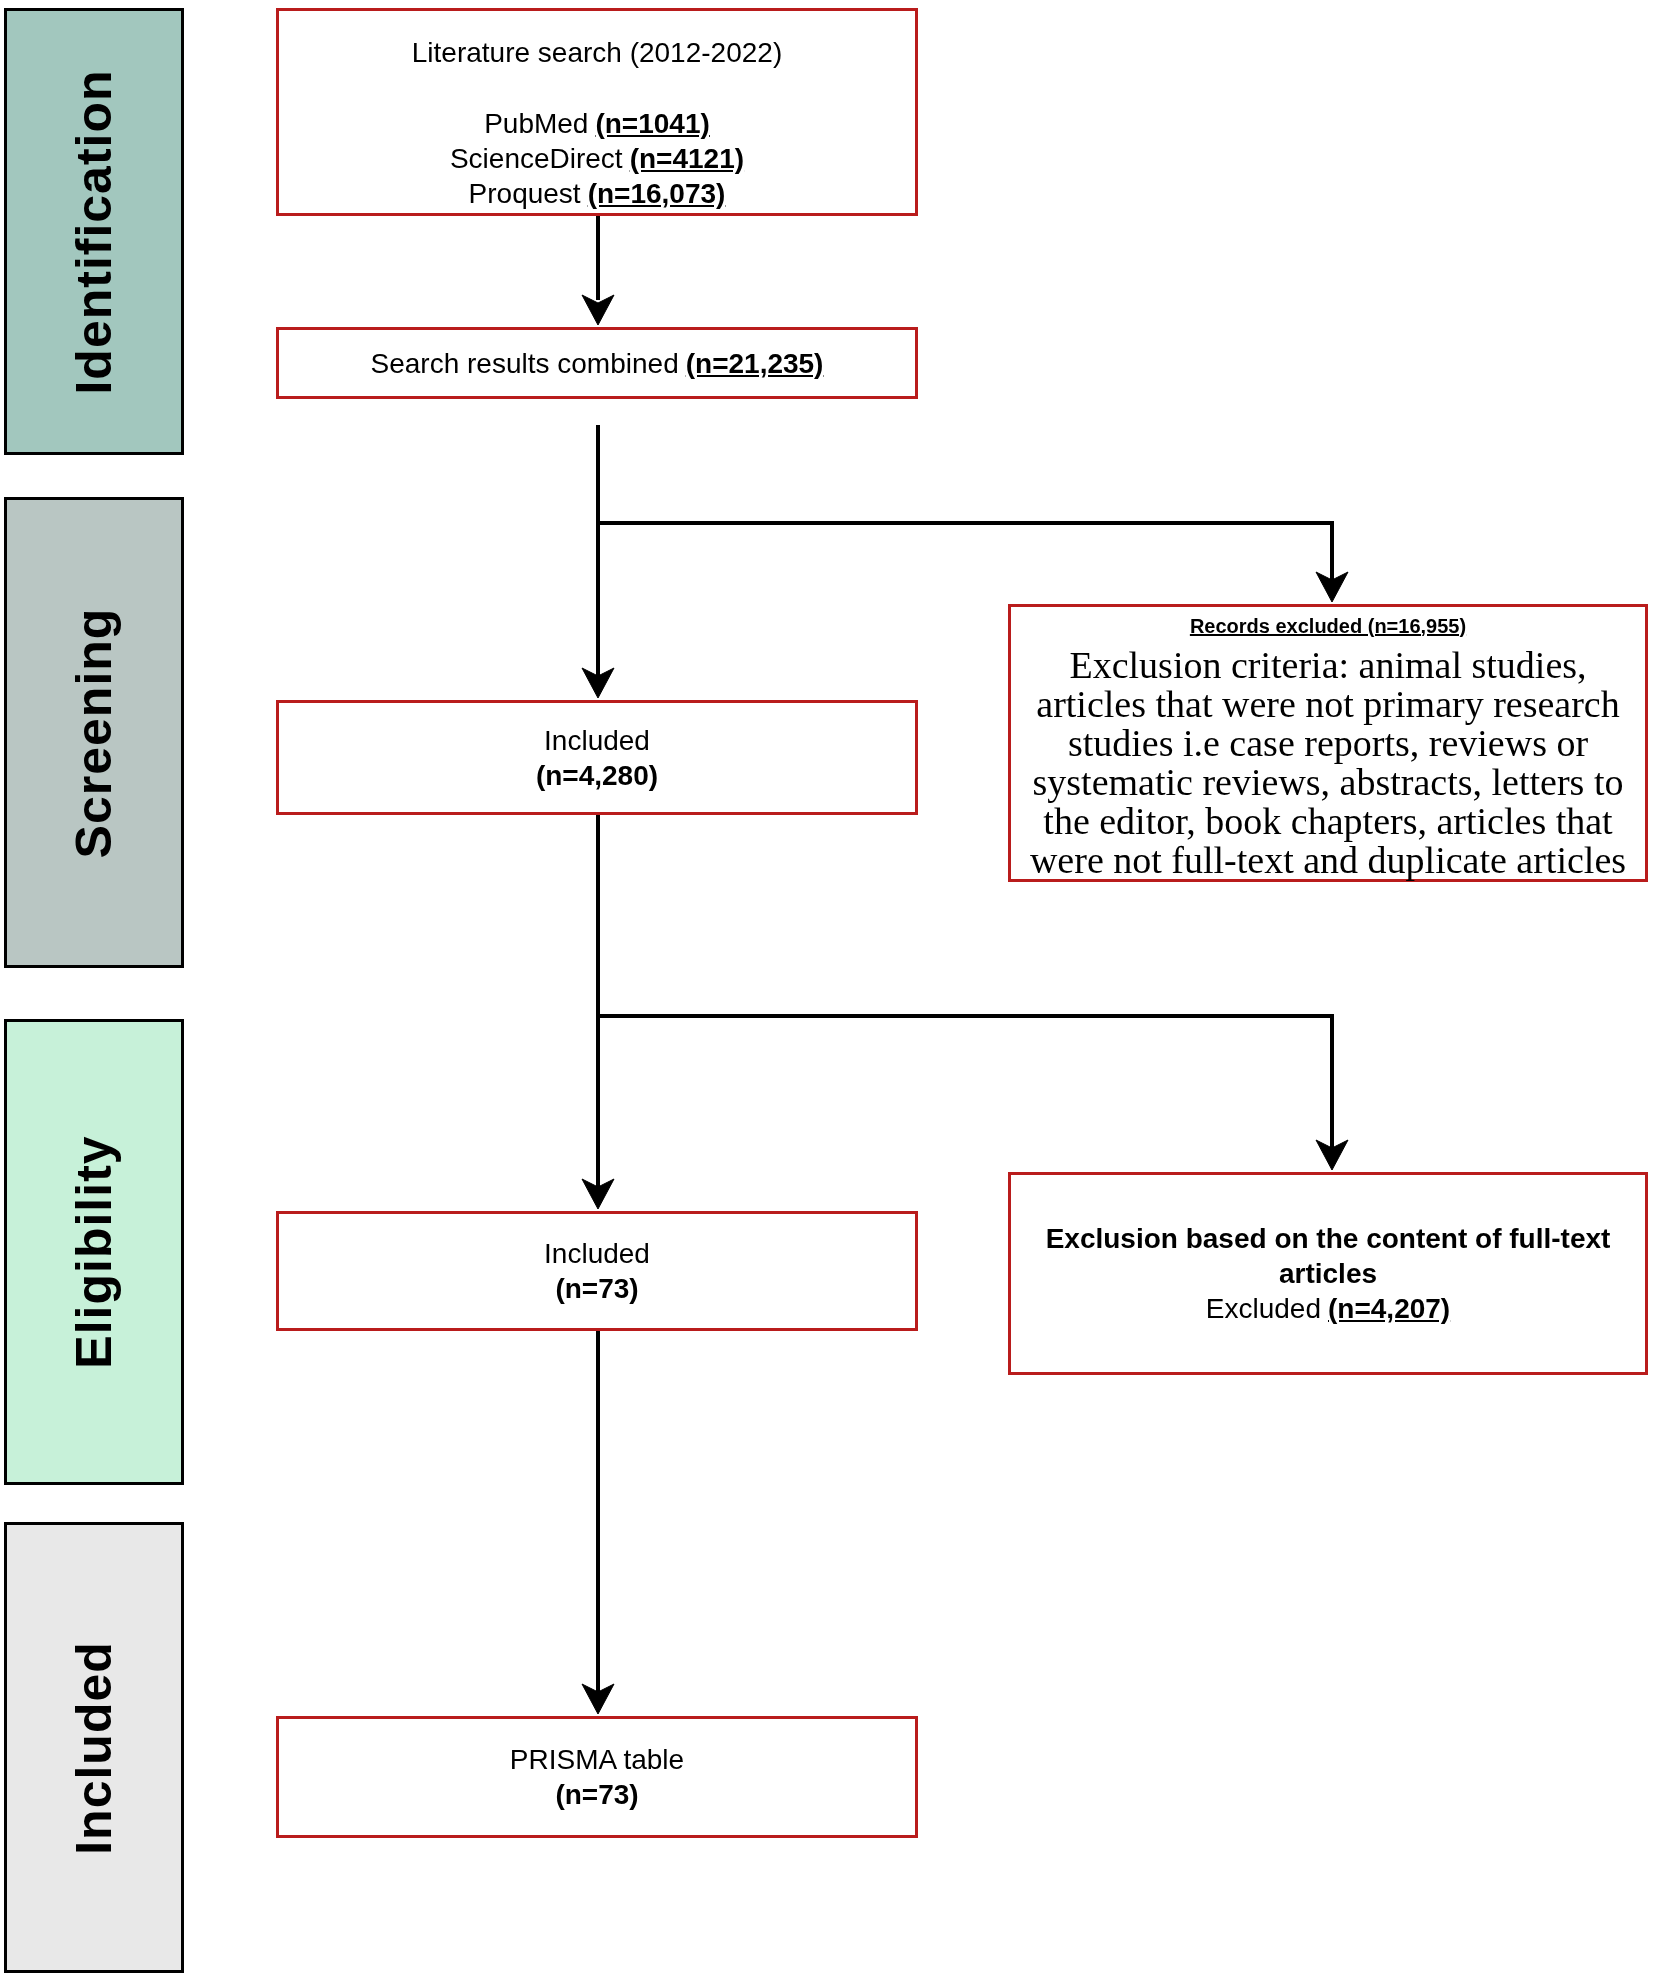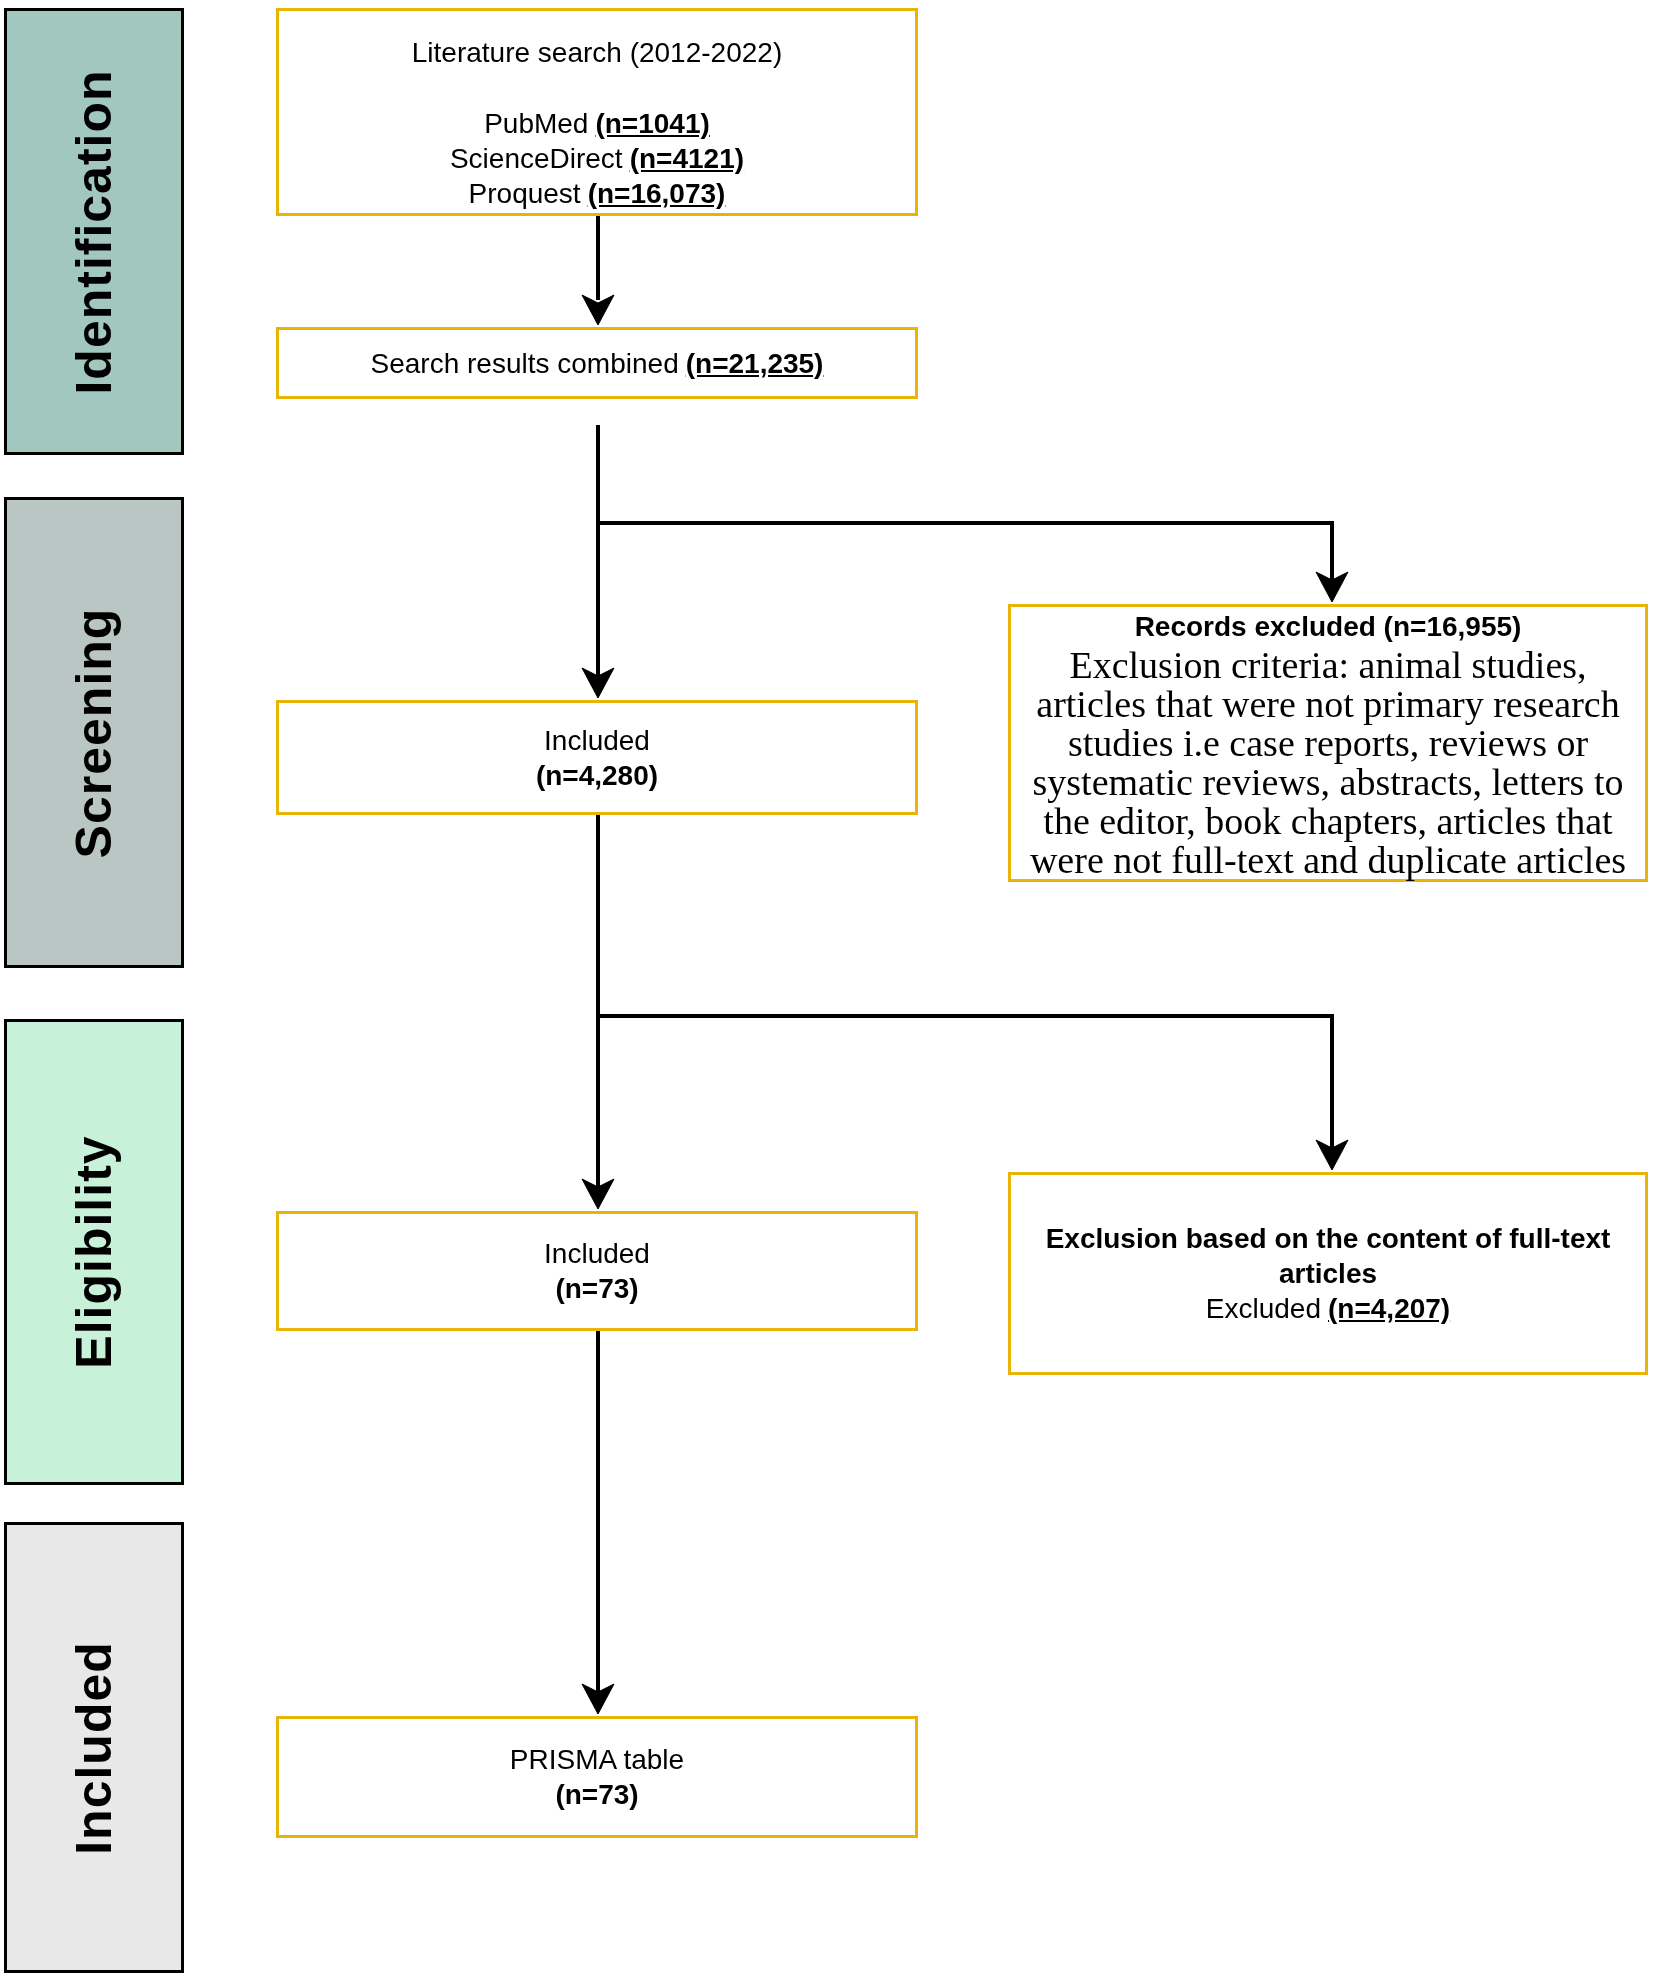--- a/index.html
+++ b/index.html
@@ -27,21 +27,21 @@
     letter-spacing:1px;
   }
   #stage-identification{top:8px;height:447px;}
   #stage-screening{top:497px;height:471px;}
   #stage-eligibility{top:1019px;height:466px;}
   #stage-included{top:1522px;height:451px;}
 
   
   .fbox{
     position:absolute;
-    border:3px solid #eab308;
+    border:3px solid #b91c1c;
     box-sizing:border-box;
     background:#fff;
     display:flex;flex-direction:column;
     align-items:center;justify-content:center;
     text-align:center;
     font-size:28px;
     line-height:35px;
   }
   .main-col{left:276px;width:642px;}
   .right-col{left:1008px;width:640px;}
@@ -53,21 +53,21 @@
   #box-prisma{top:1716px;height:122px;}
   #box-records-excluded{top:604px;height:278px;padding:6px 16px;}
   #box-fulltext-excluded{top:1172px;height:203px;padding:19px 18px;}
   .bold{font-weight:bold;}
   .count{font-weight:bold;margin-left:7px;text-decoration:underline;}
   .serif-body{
     font-family:"Liberation Serif", serif;
     font-size:38px;
     line-height:39px;
   }
-  #box-records-excluded .bold{font-size:28px;line-height:39px;}
+  #box-records-excluded .bold{font-size:20px;line-height:39px;text-decoration:underline;}
   #box-fulltext-excluded .bold{display:block;}
   
   .connectors{position:absolute;left:0;top:0;pointer-events:none;}
 </style>
 </head>
 <body>
 
 <div class="canvas">
 
   <div class="stage" id="stage-identification" style="background-color: rgb(162, 199, 190);">

